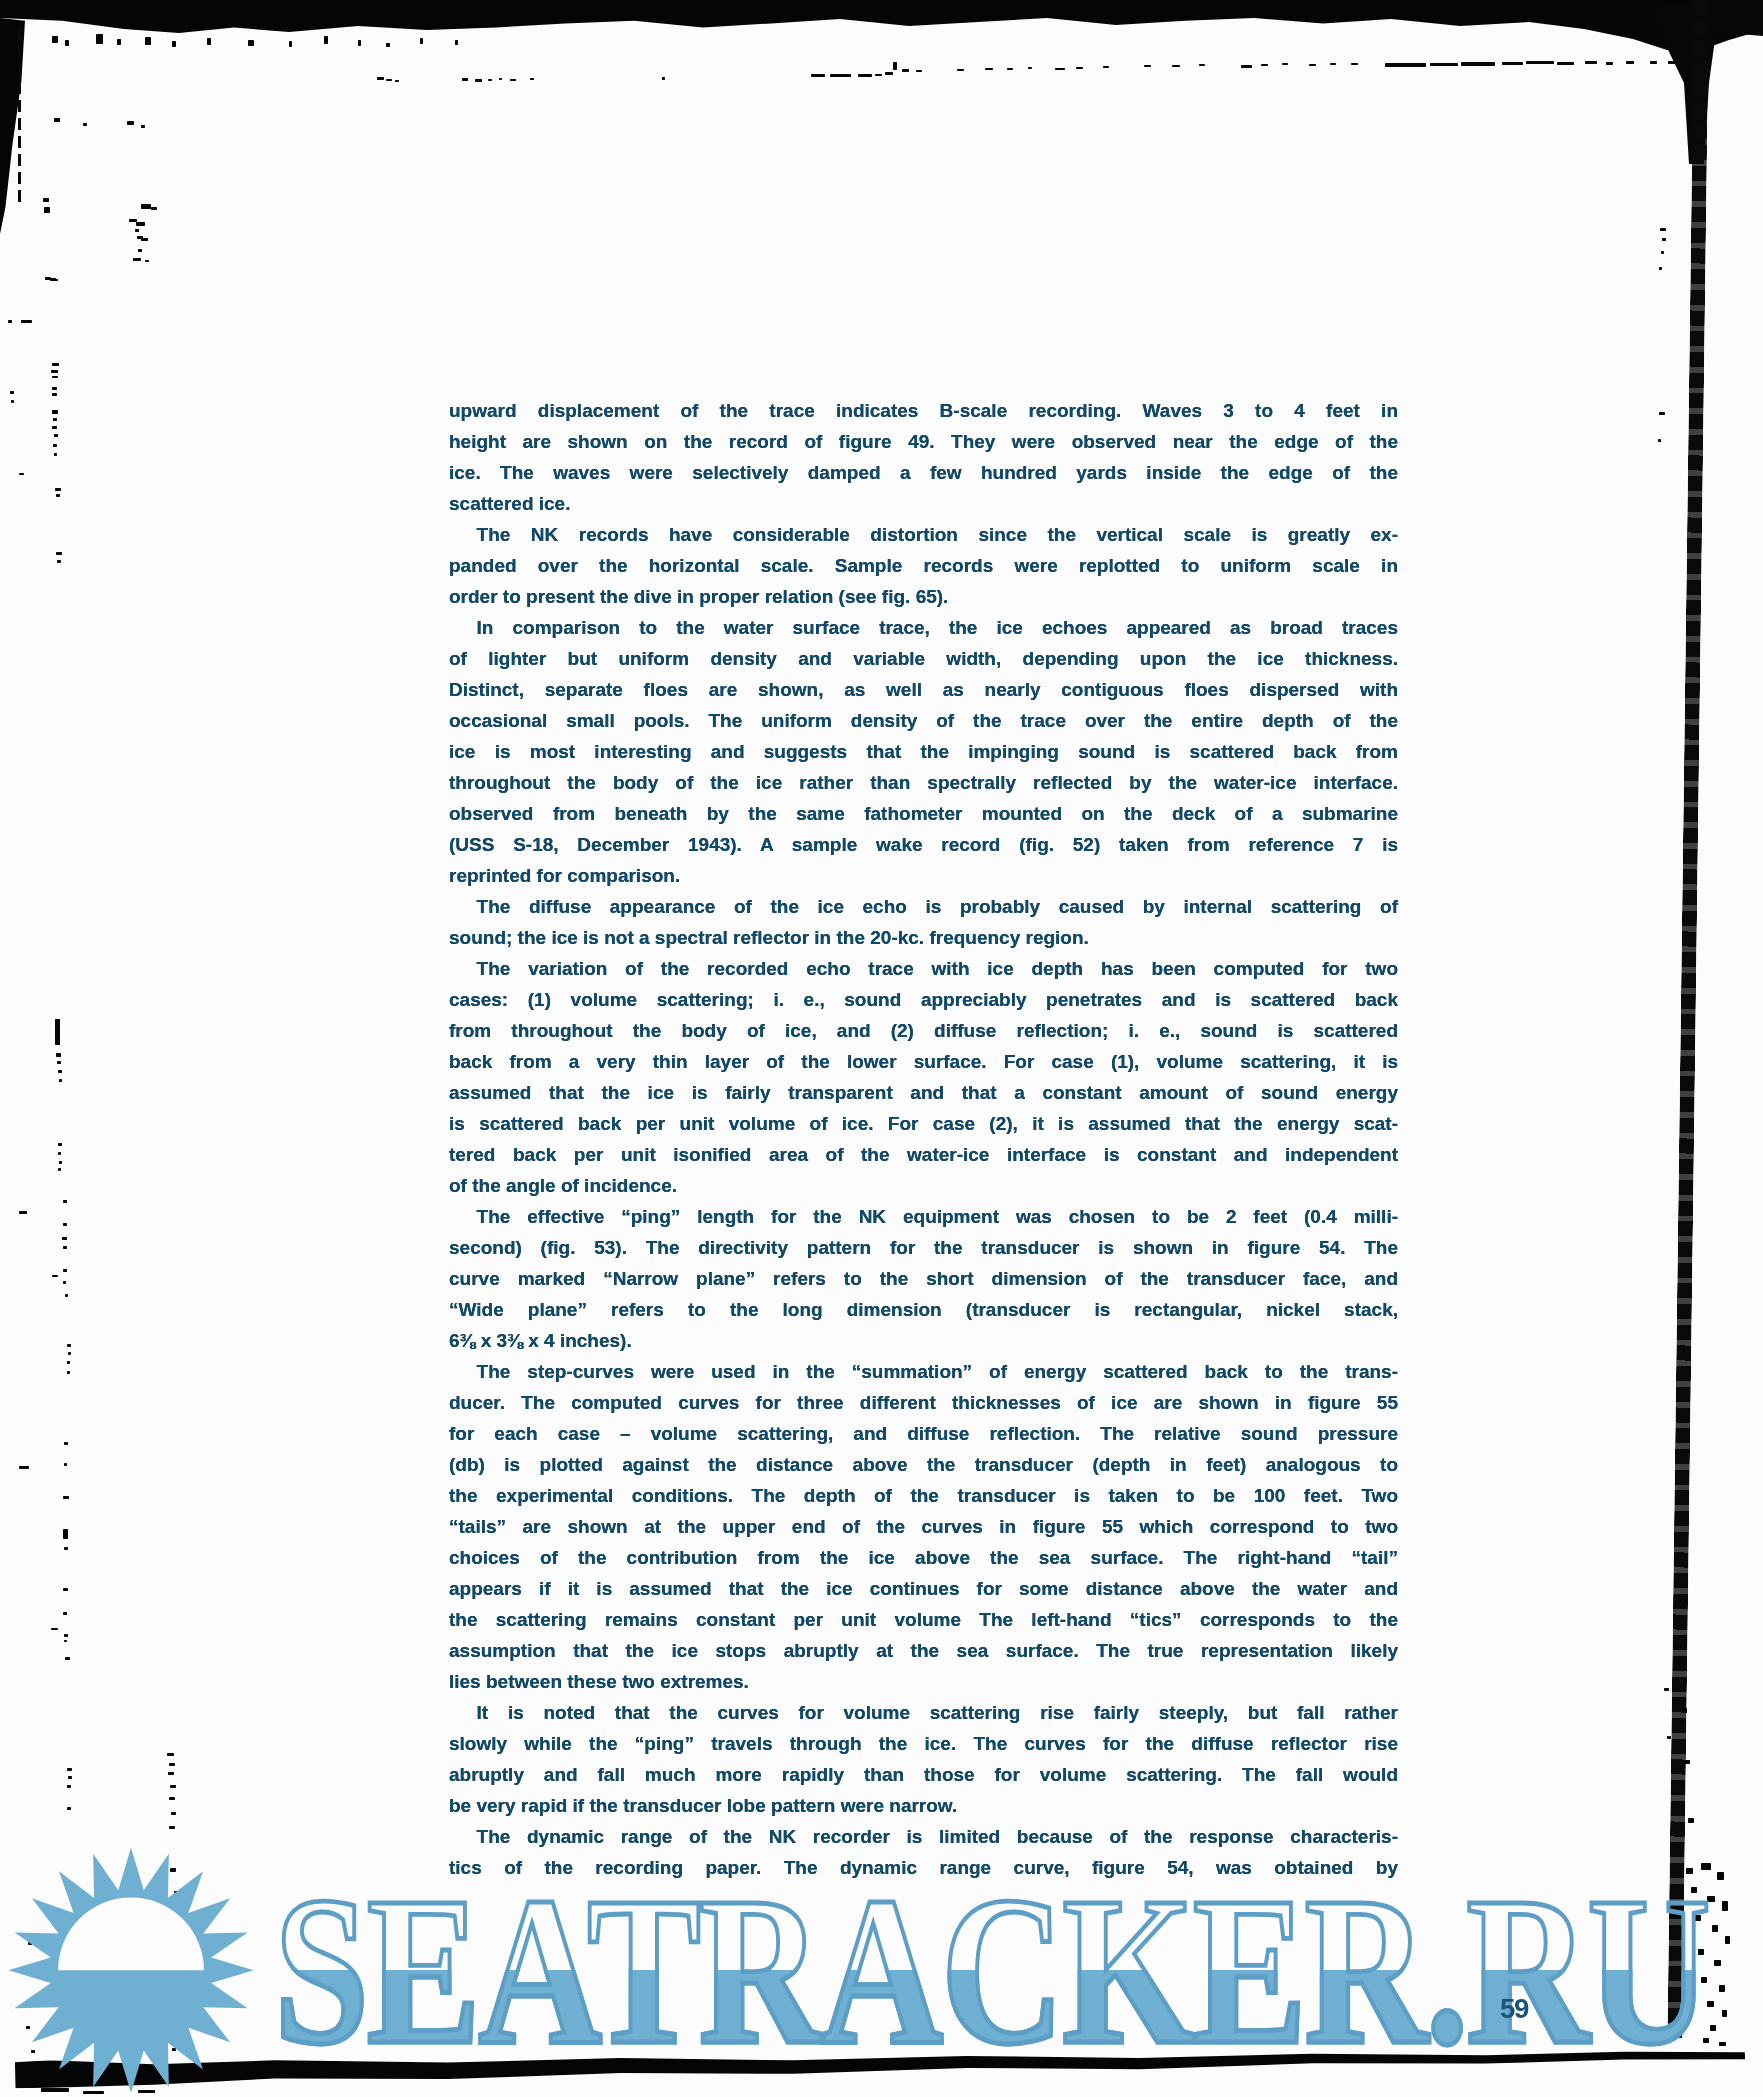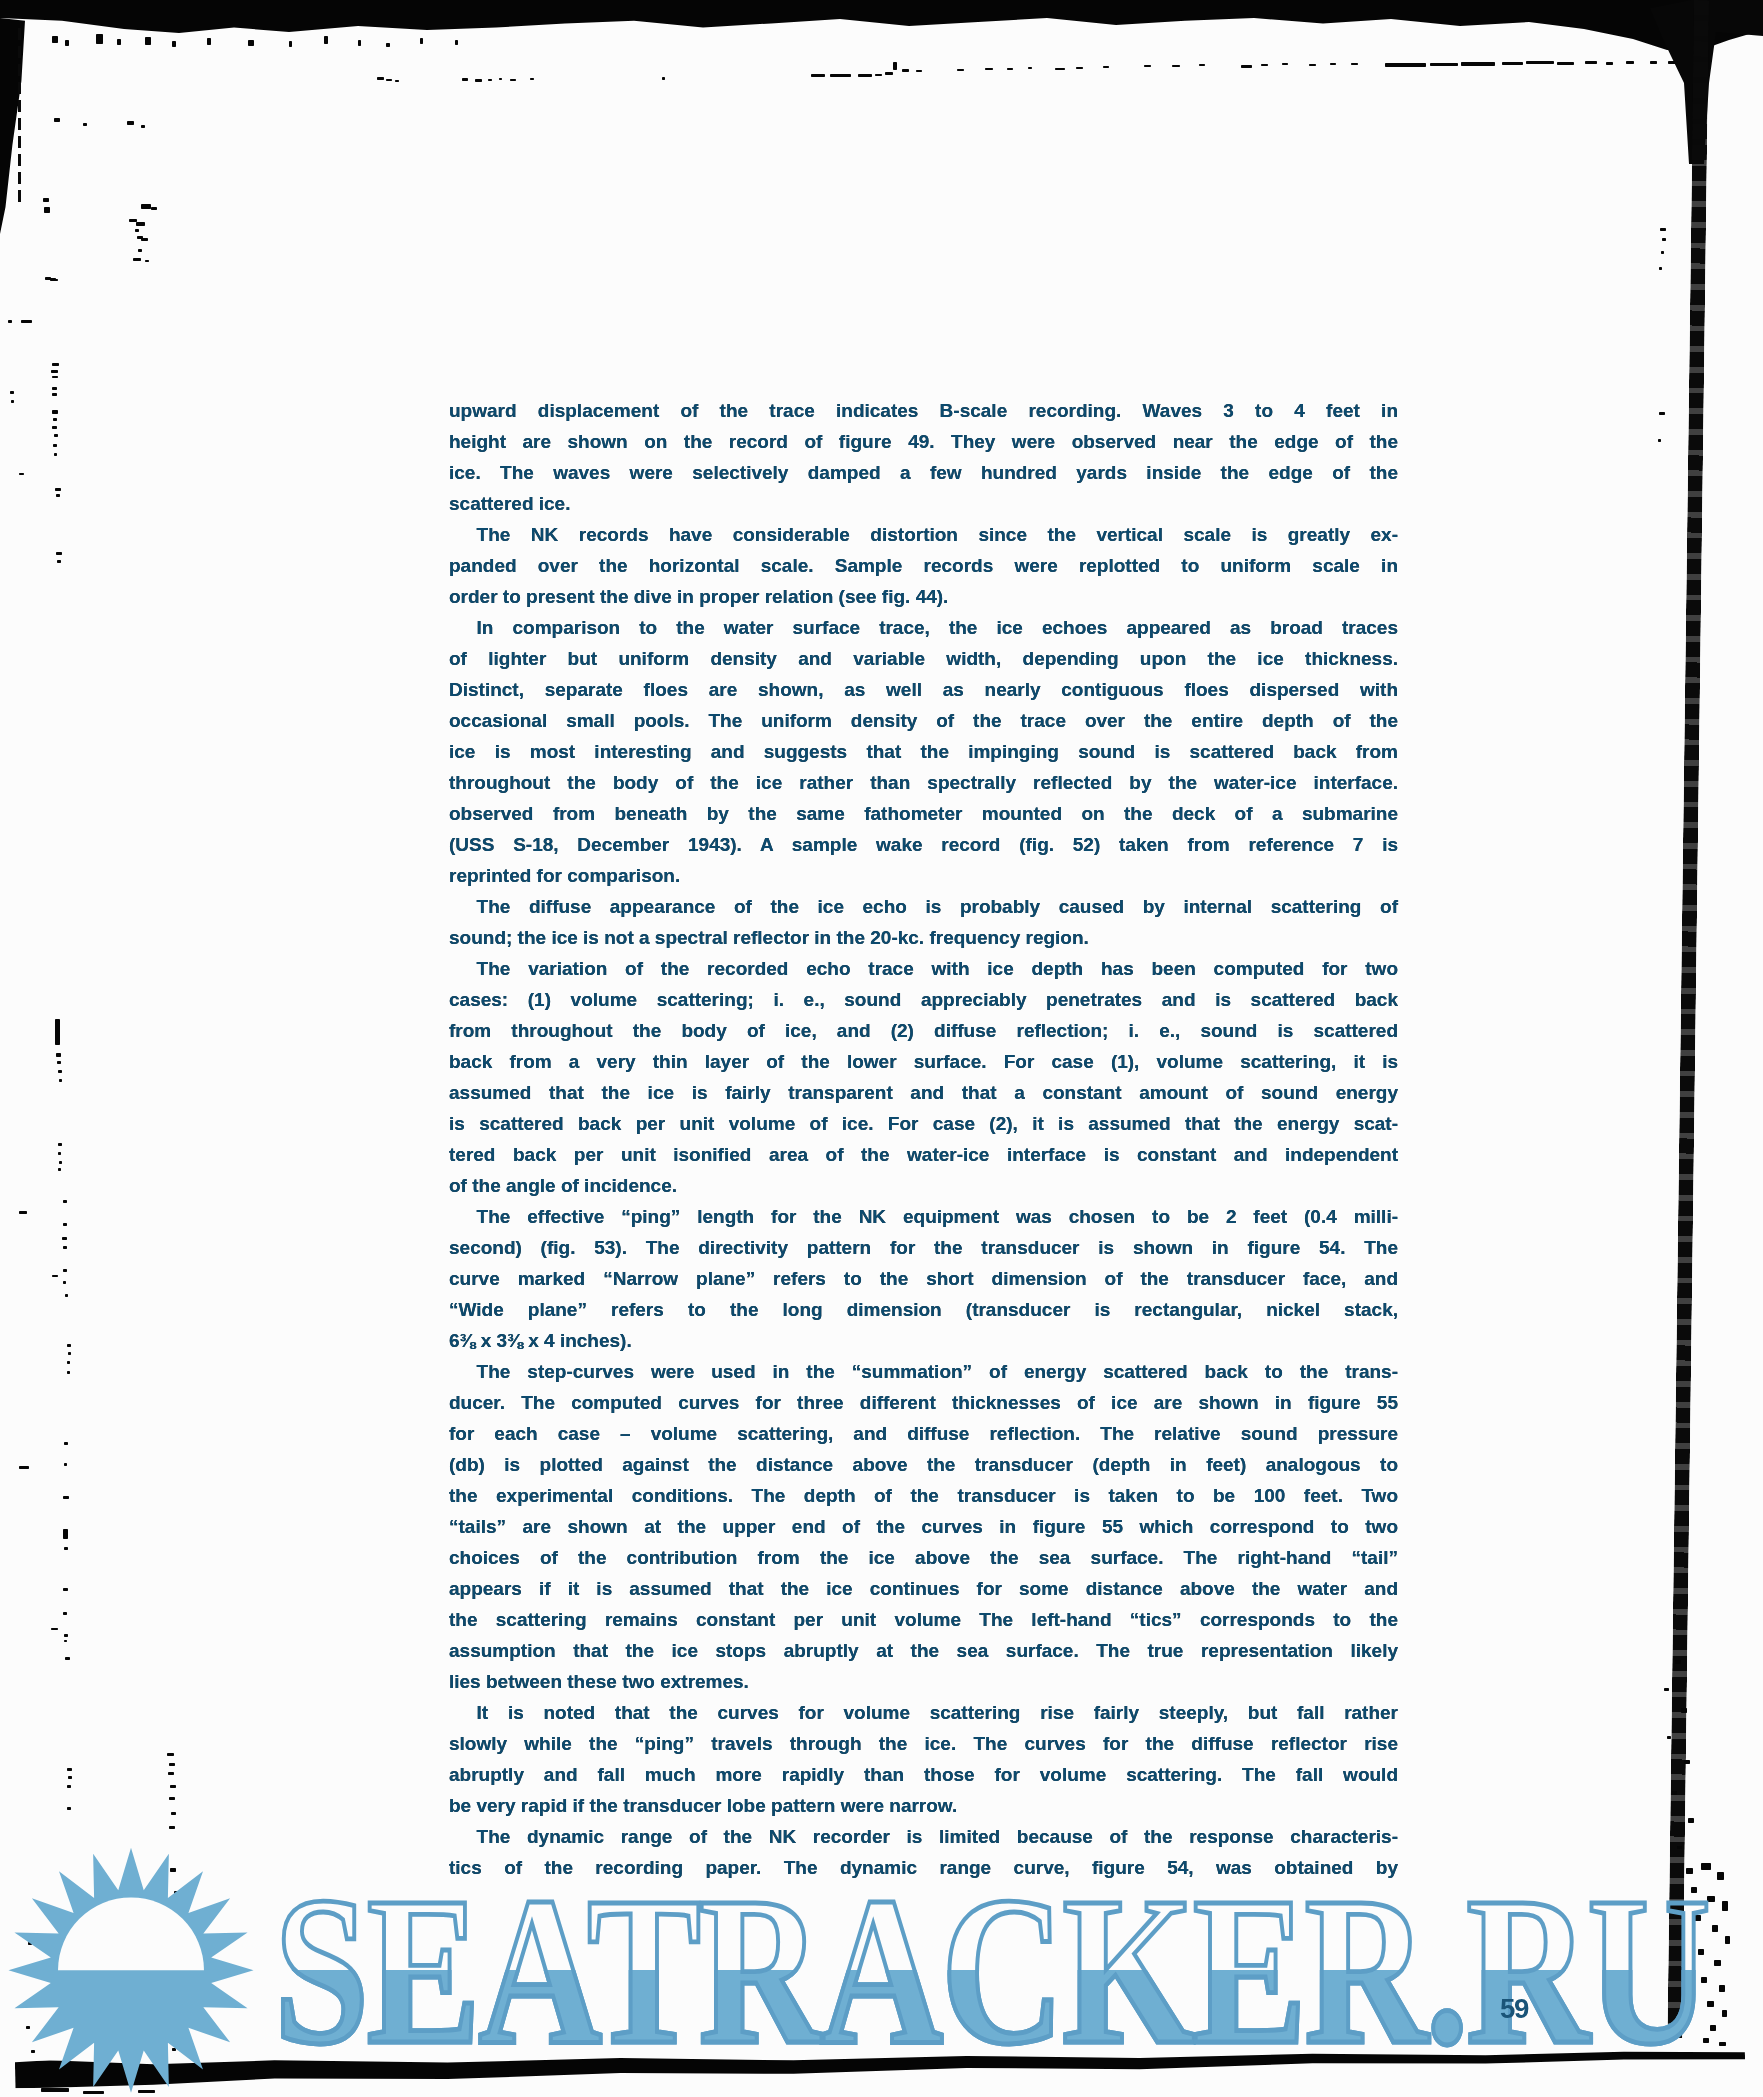--- a/index.html
+++ b/index.html
@@ -287,21 +287,21 @@
       <div class="artifact" style="left: 138px; top: 2090px; width: 16.5px; height: 3.4px;"></div>
     </div>
 
   <div class="text-col" id="text-col">
       <div class="line">upward displacement of the trace indicates B-scale recording. Waves 3 to 4 feet in</div>
       <div class="line">height are shown on the record of figure 49. They were observed near the edge of the</div>
       <div class="line">ice. The waves were selectively damped a few hundred yards inside the edge of the</div>
       <div class="line last">scattered ice.</div>
       <div class="line indent">The NK records have considerable distortion since the vertical scale is greatly ex-</div>
       <div class="line">panded over the horizontal scale. Sample records were replotted to uniform scale in</div>
-      <div class="line last">order to present the dive in proper relation (see fig. 44).</div>
+      <div class="line last">order to present the dive in proper relation (see fig. 65).</div>
       <div class="line indent">In comparison to the water surface trace, the ice echoes appeared as broad traces</div>
       <div class="line">of lighter but uniform density and variable width, depending upon the ice thickness.</div>
       <div class="line">Distinct, separate floes are shown, as well as nearly contiguous floes dispersed with</div>
       <div class="line">occasional small pools. The uniform density of the trace over the entire depth of the</div>
       <div class="line">ice is most interesting and suggests that the impinging sound is scattered back from</div>
       <div class="line">throughout the body of the ice rather than spectrally reflected by the water-ice interface.</div>
       <div class="line">observed from beneath by the same fathometer mounted on the deck of a submarine</div>
       <div class="line">(USS S-18, December 1943). A sample wake record (fig. 52) taken from reference 7 is</div>
       <div class="line last">reprinted for comparison.</div>
       <div class="line indent">The diffuse appearance of the ice echo is probably caused by internal scattering of</div>

